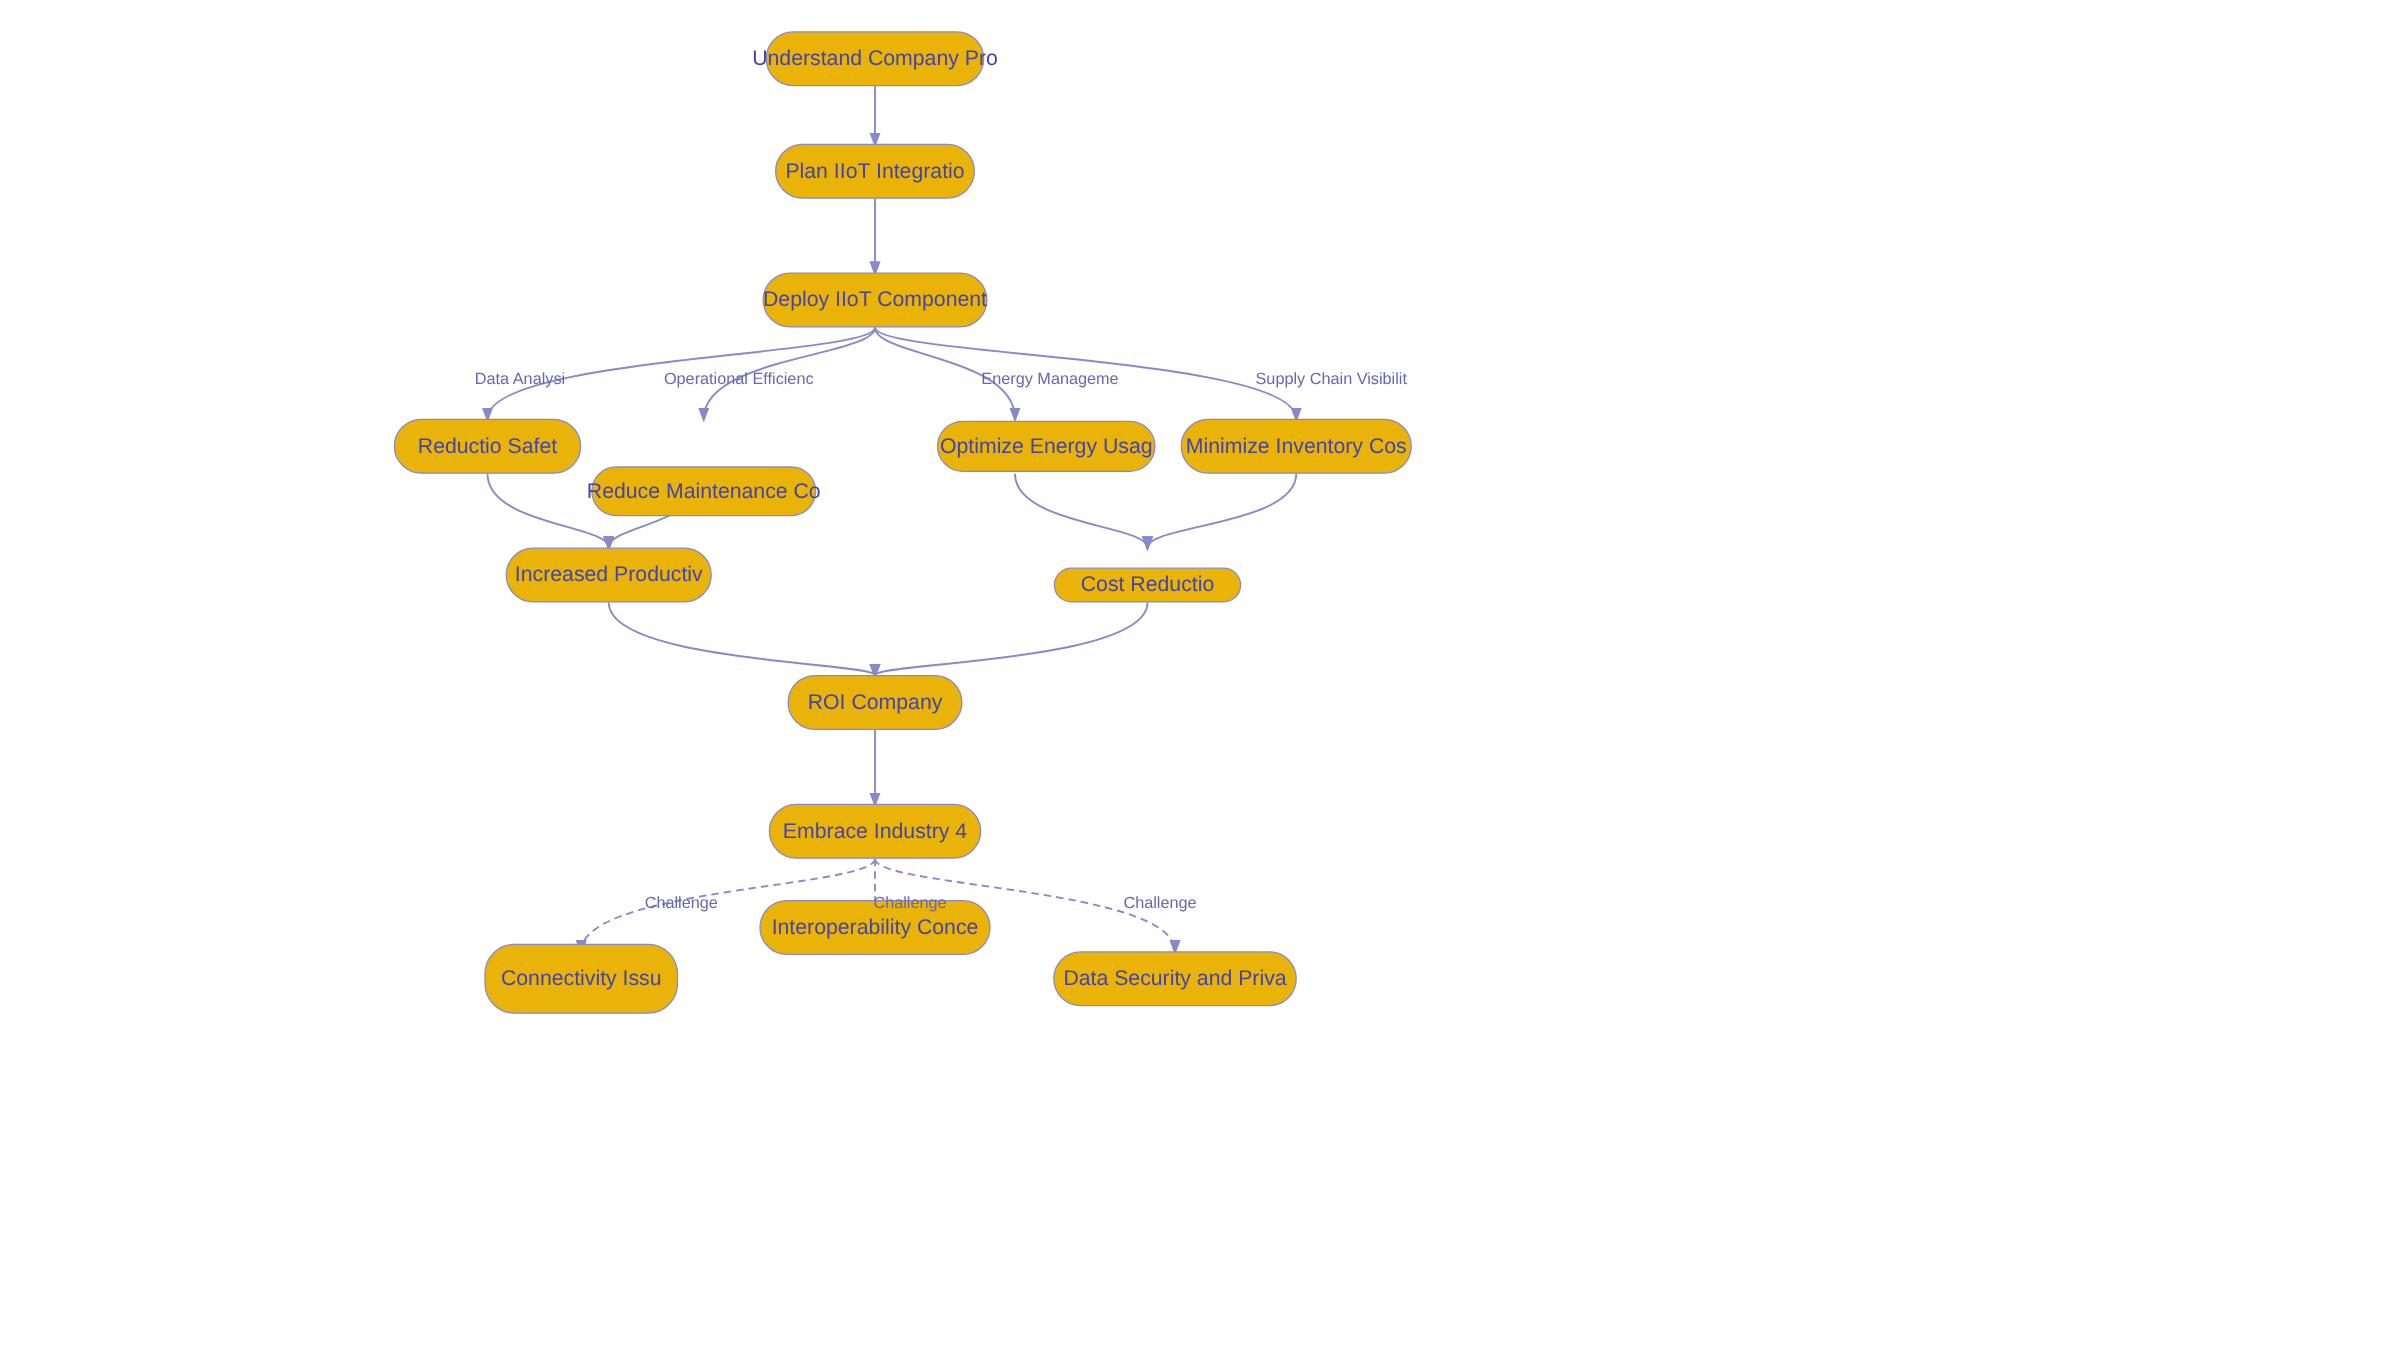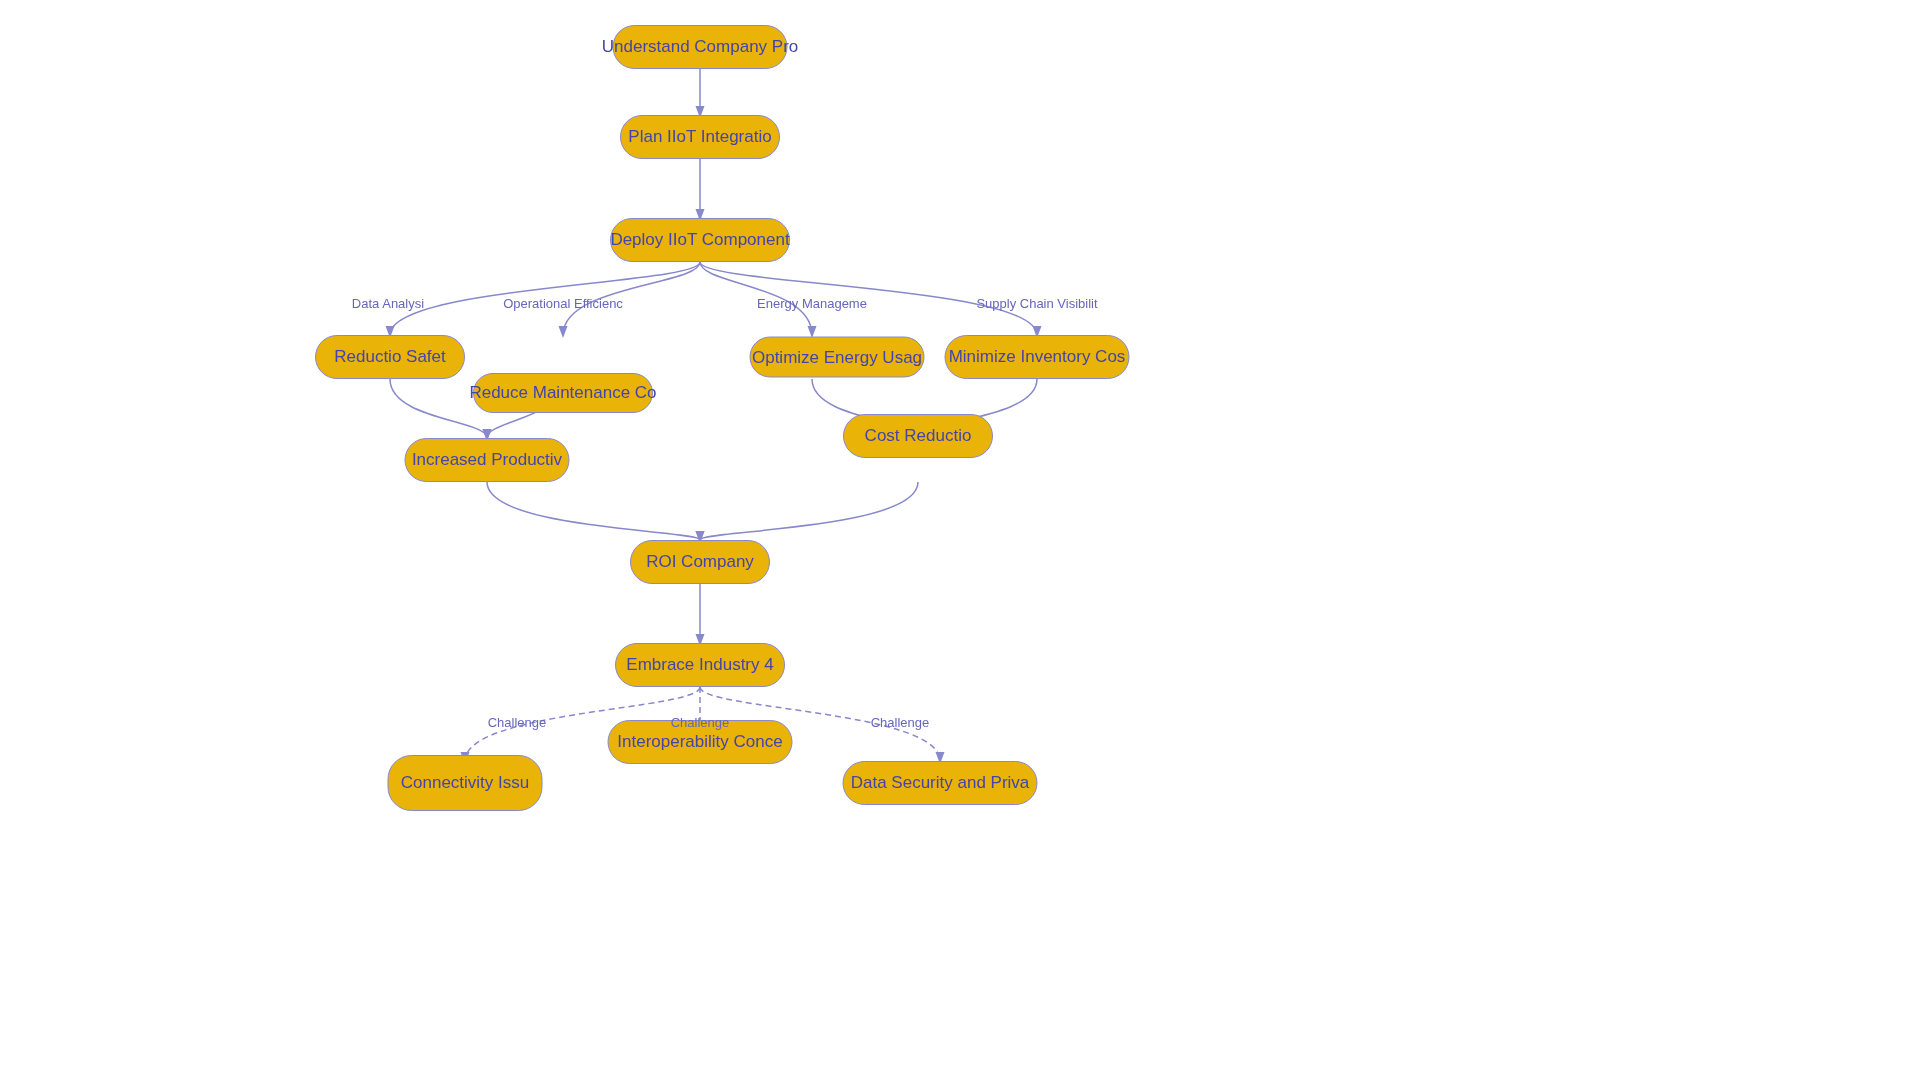--- a/index.html
+++ b/index.html
@@ -39,20 +39,21 @@
       white-space: nowrap;
       transform: translate(-50%, -50%);
     }
     .label {
       position: absolute;
       color: #6666bb;
       font-size: 13px;
       text-align: center;
       transform: translate(-50%, -50%);
       white-space: nowrap;
+      margin-left: 28px;
     }
   </style>
 </head>
 <body>
 
 <div id="diagram-container">
   <svg id="connections">
 
     <defs>
       <marker id="arrow" markerWidth="8" markerHeight="8" refX="6" refY="3" orient="auto">
@@ -98,21 +99,21 @@
 
   <div id="nodes-layer">
       <div class="node" style="left: 700px; top: 47px; width: 175px; height: 44px;">Understand Company Pro</div>
       <div class="node" style="left: 700px; top: 137px; width: 160px; height: 44px;">Plan IIoT Integratio</div>
       <div class="node" style="left: 700px; top: 240px; width: 180px; height: 44px;">Deploy IIoT Component</div>
       <div class="node" style="left: 390px; top: 357px; width: 150px; height: 44px;">Reductio Safet</div>
       <div class="node" style="left: 563px; top: 357px; width: 180px; height: 40px; margin-top: 36px;">Reduce Maintenance Co</div>
       <div class="node" style="left: 837px; top: 357px; width: 175px; height: 41px;">Optimize Energy Usag</div>
       <div class="node" style="left: 1037px; top: 357px; width: 185px; height: 44px;">Minimize Inventory Cos</div>
       <div class="node" style="left: 487px; top: 460px; width: 165px; height: 44px;">Increased Productiv</div>
-      <div class="node" style="left: 918px; top: 436px; width: 150px; height: 44px; text-align: right;">Cost Reductio</div>
+      <div class="node" style="left: 918px; top: 468px; width: 150px; height: 28px; text-align: right;">Cost Reductio</div>
       <div class="node" style="left: 700px; top: 562px; width: 140px; height: 44px;">ROI Company</div>
       <div class="node" style="left: 700px; top: 665px; width: 170px; height: 44px;">Embrace Industry 4</div>
       <div class="node" style="left: 465px; top: 783px; width: 155px; height: 56px;">Connectivity Issu</div>
       <div class="node" style="left: 700px; top: 742px; width: 185px; height: 44px;">Interoperability Conce</div>
       <div class="node" style="left: 940px; top: 783px; width: 195px; height: 44px;">Data Security and Priva</div>
     </div>
 
   <div id="labels-layer">
       <div class="label" style="left: 388px; top: 303px;">Data Analysi</div>
       <div class="label" style="left: 563px; top: 303px;">Operational Efficienc</div>

